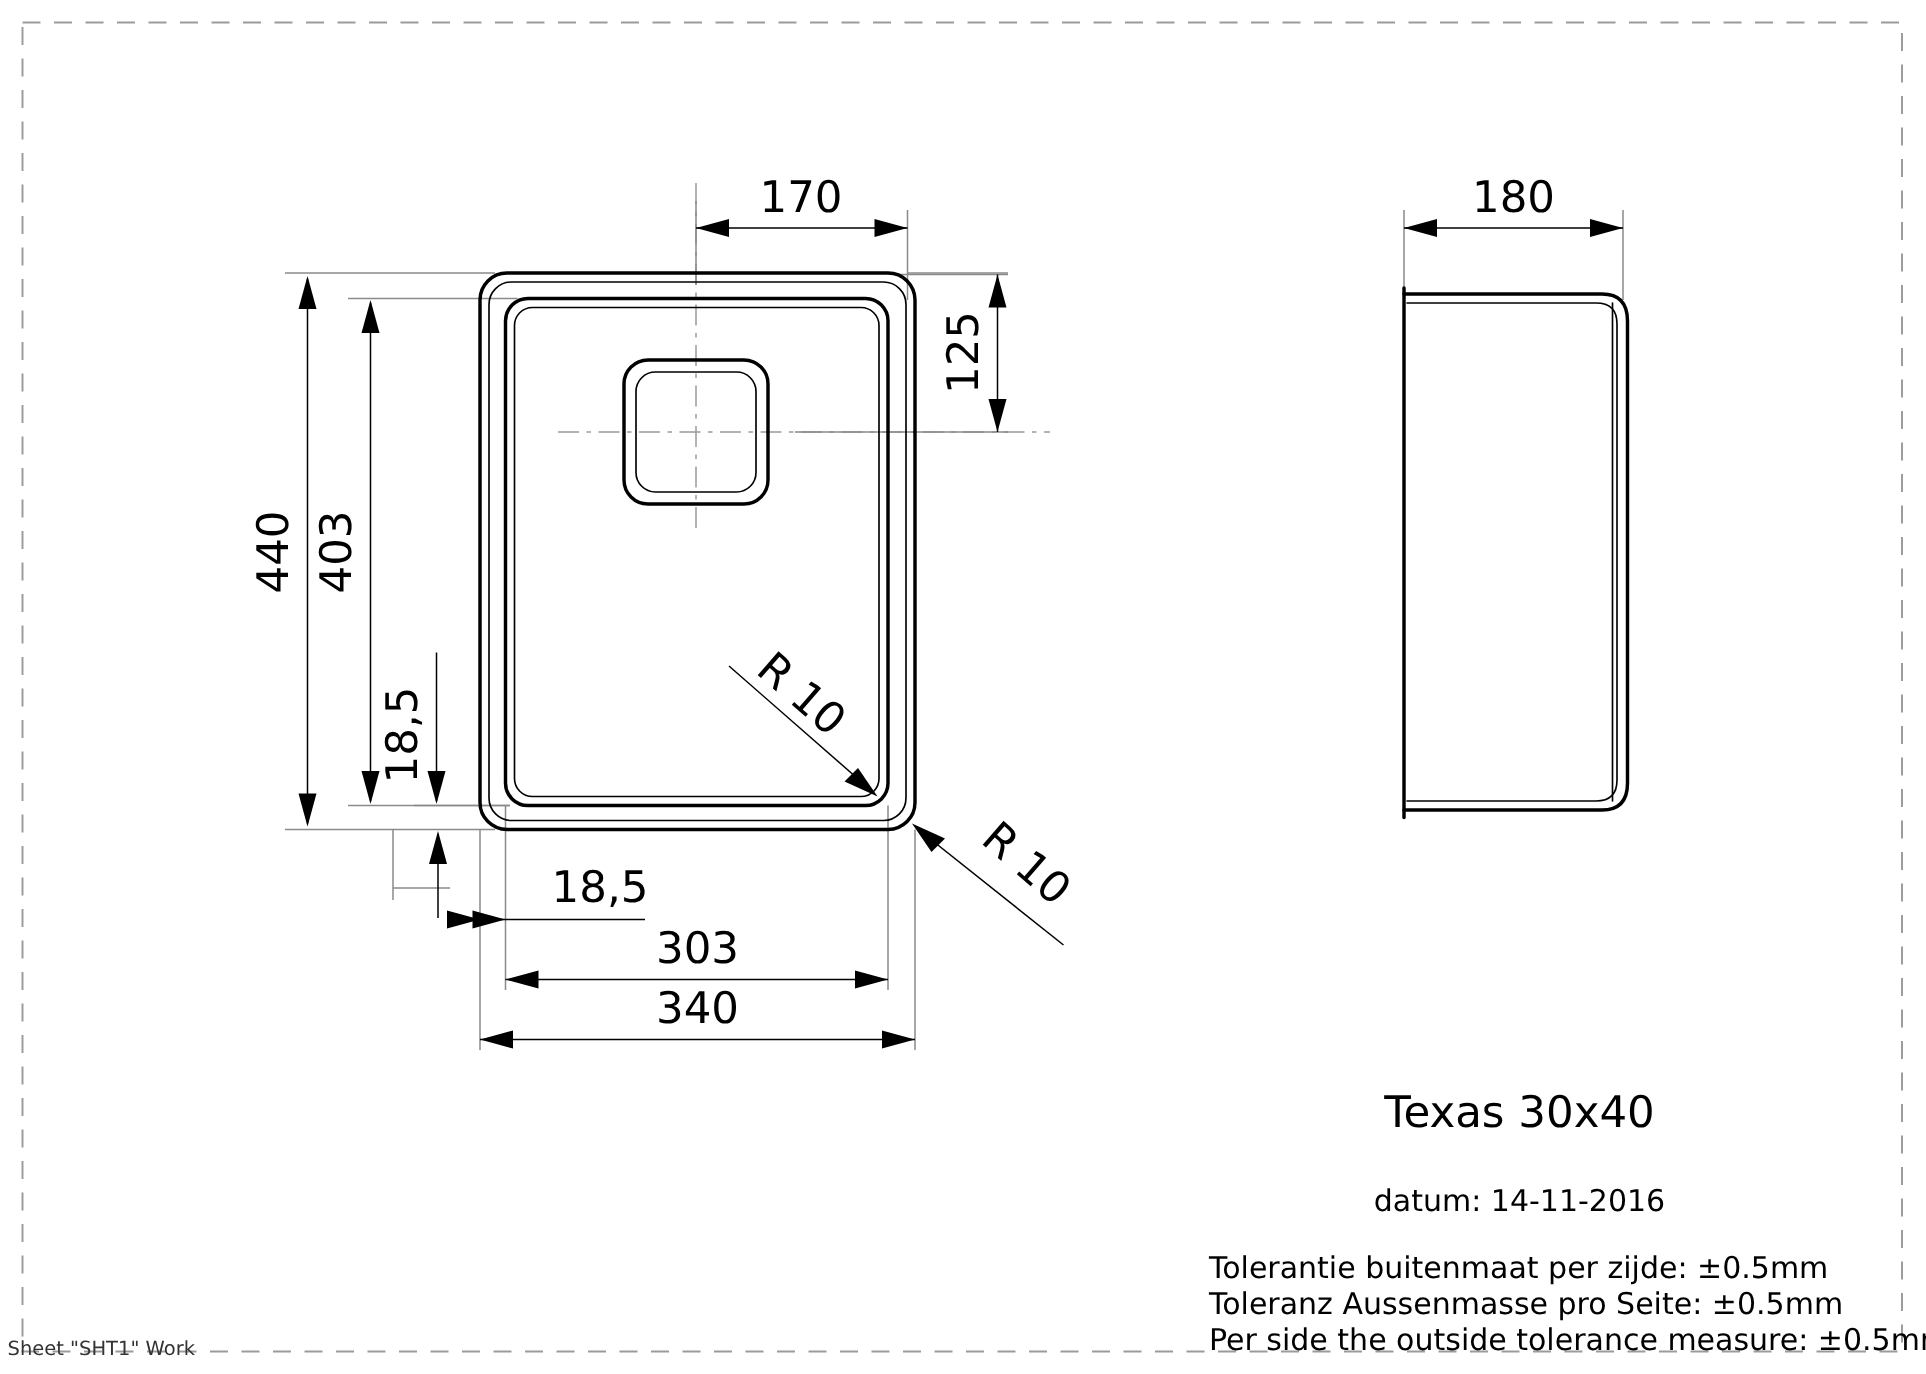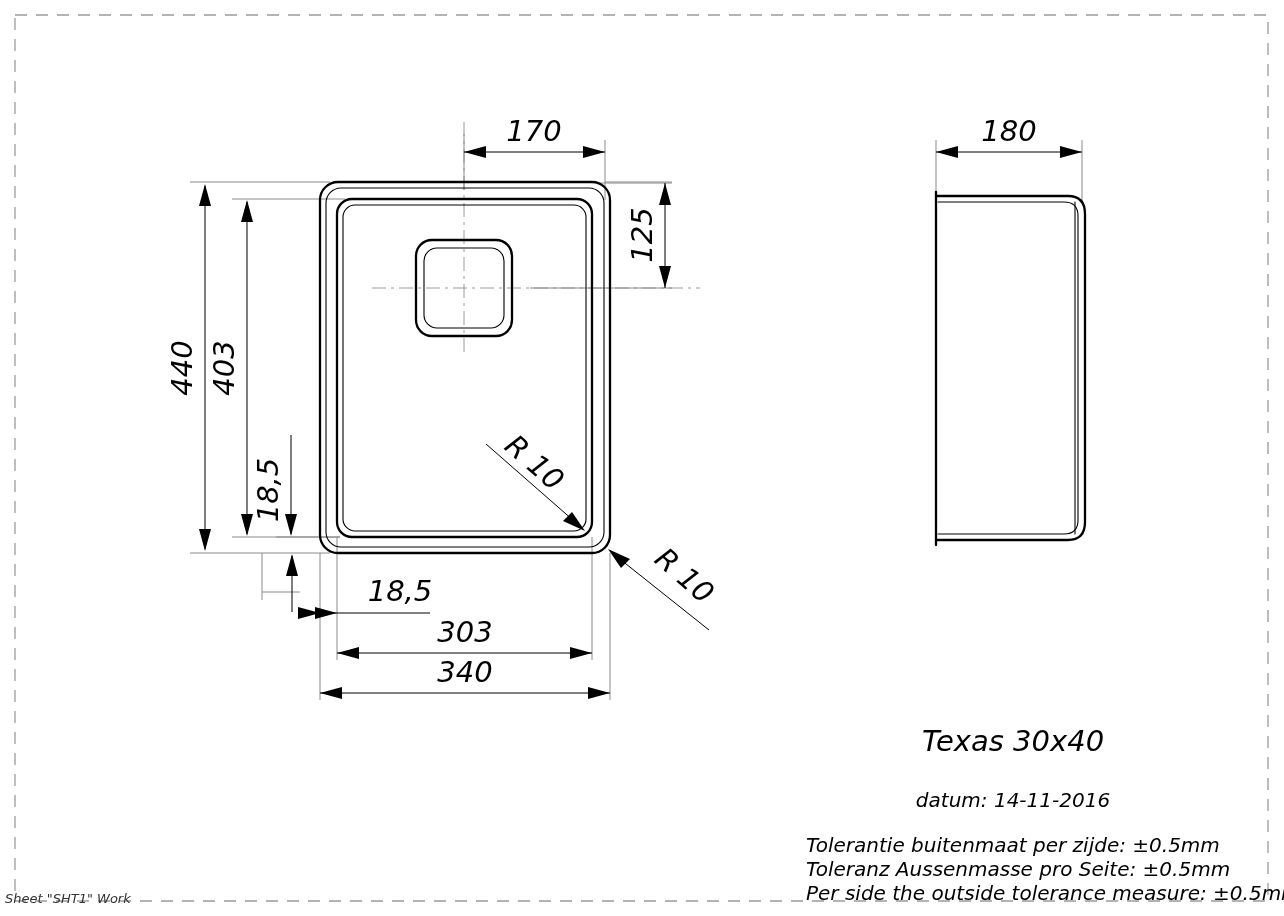--- a/index.html
+++ b/index.html
@@ -11,21 +11,20 @@
   body {
     width: 1284px;
     height: 916px;
     overflow: hidden;
     font-family: "DejaVu Sans", "Liberation Sans", sans-serif;
   }
   #drawing-root {
     position: relative;
     width: 1284px;
     height: 916px;
-    font-style: italic;
   }
   svg#cad {
     position: absolute;
     left: 0;
     top: 0;
     width: 1284px;
     height: 916px;
     display: block;
   }
   .dim-text {

